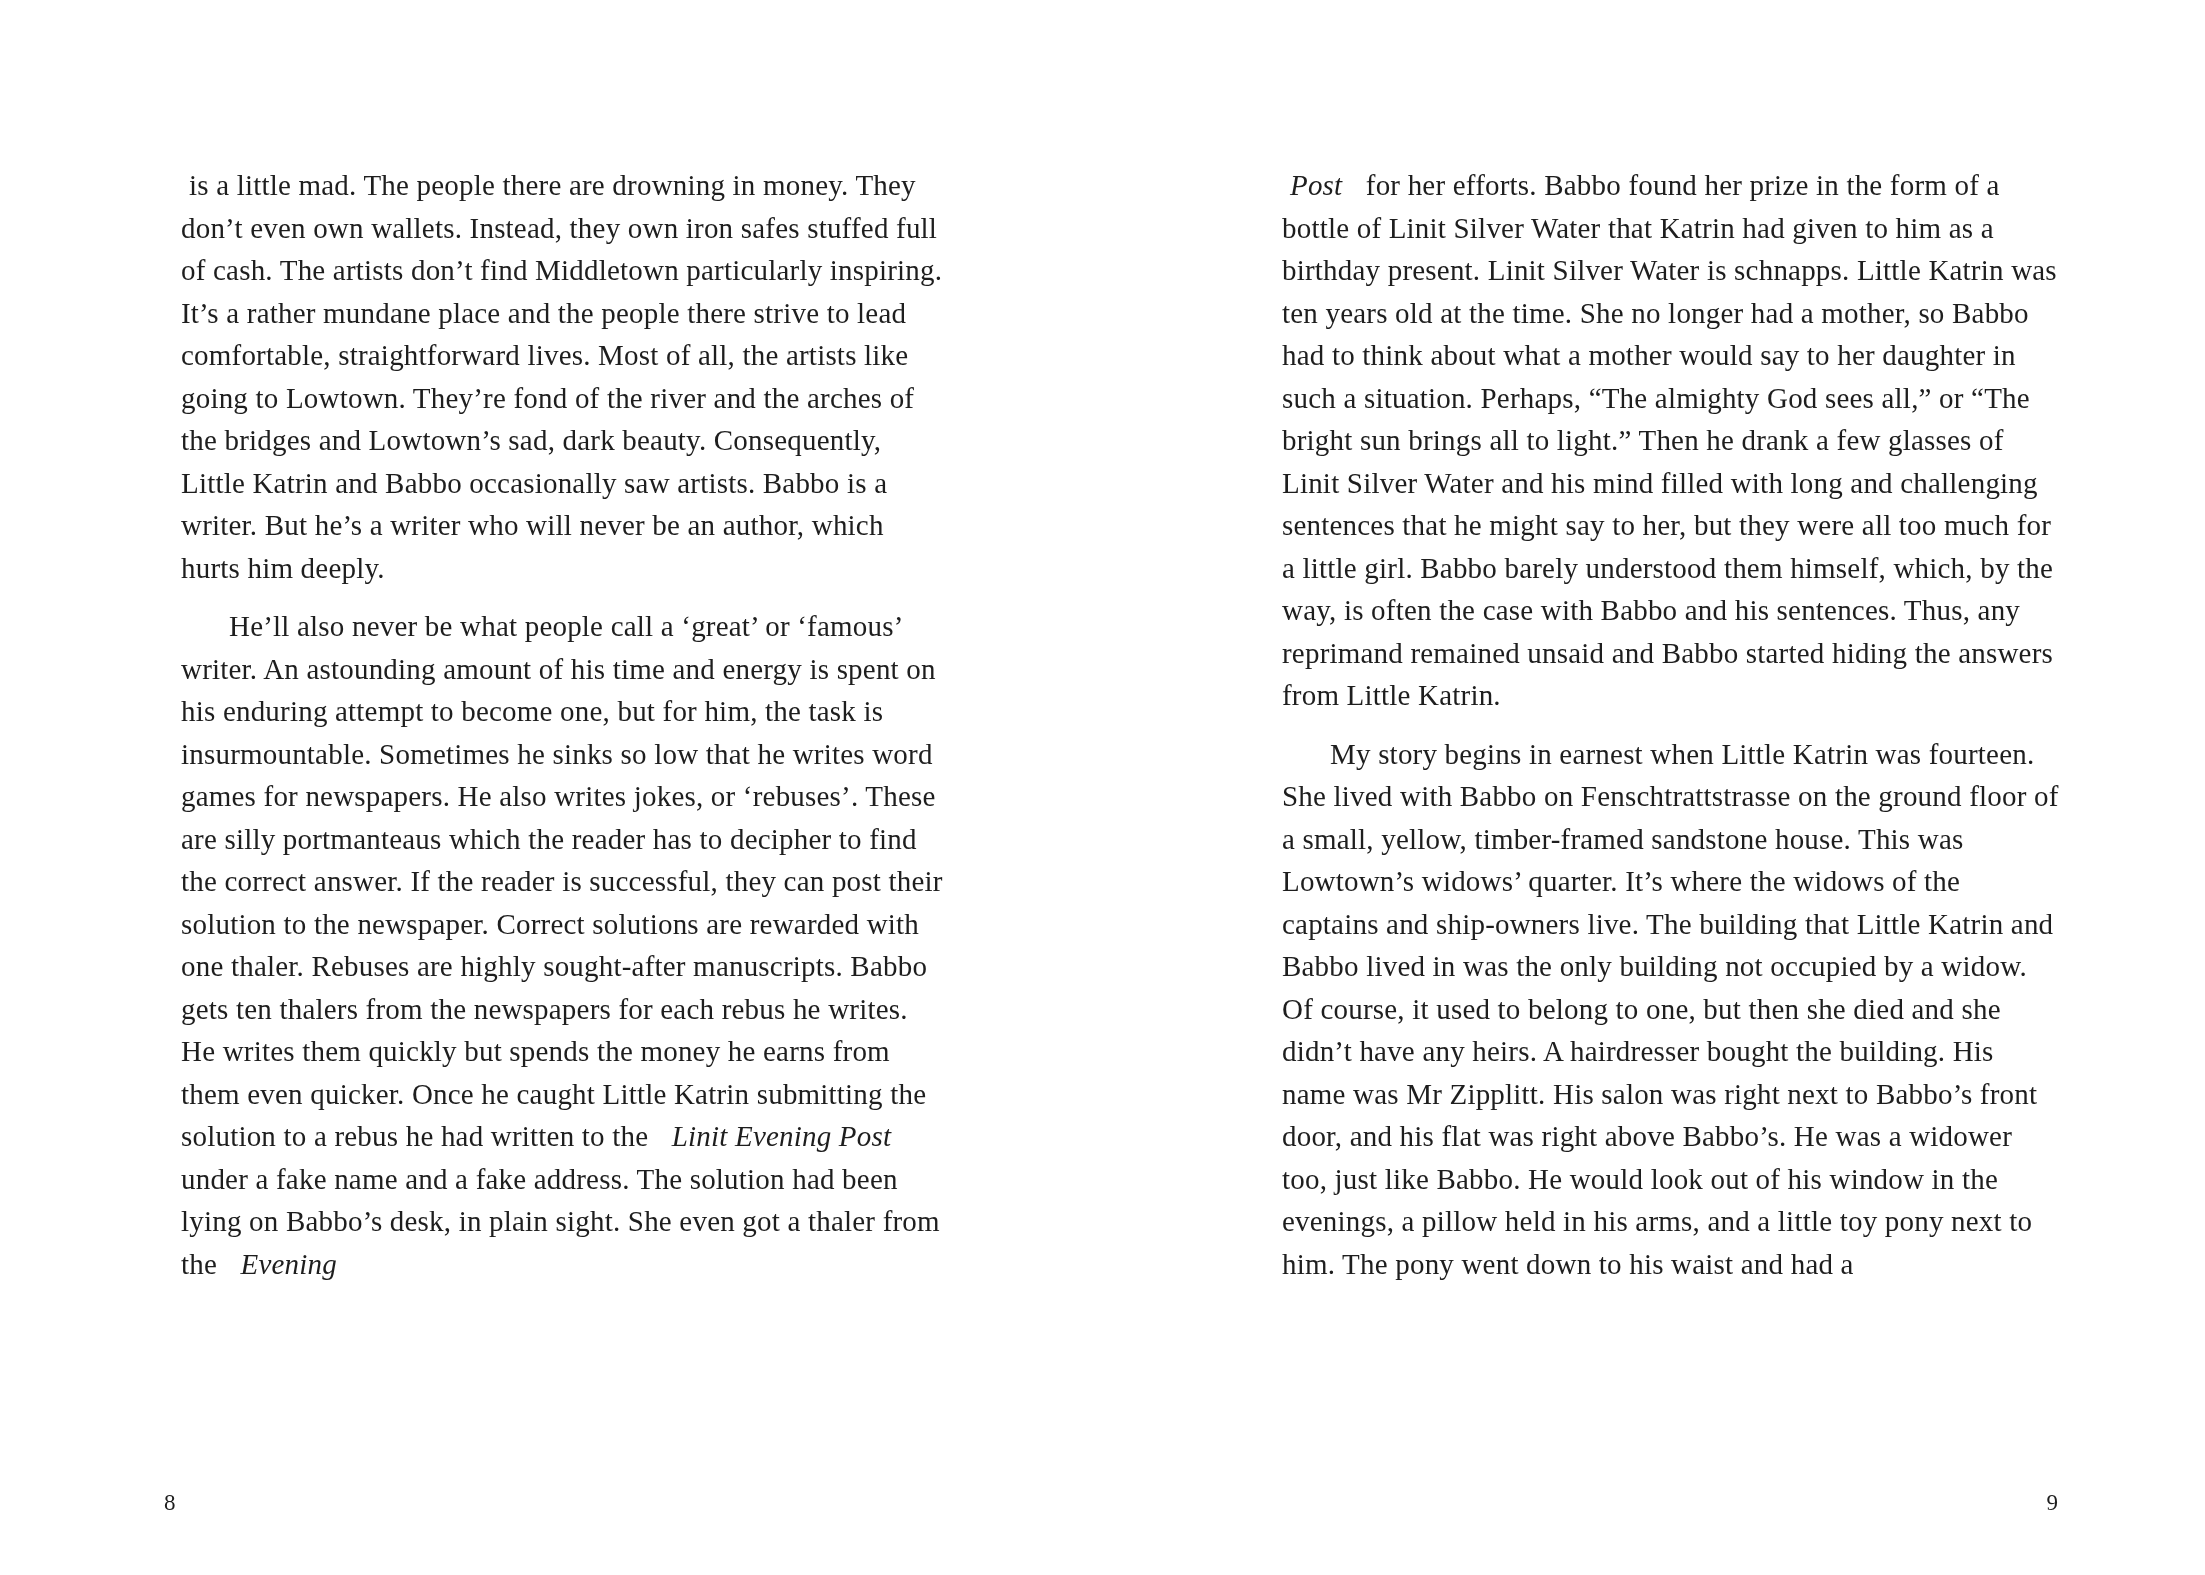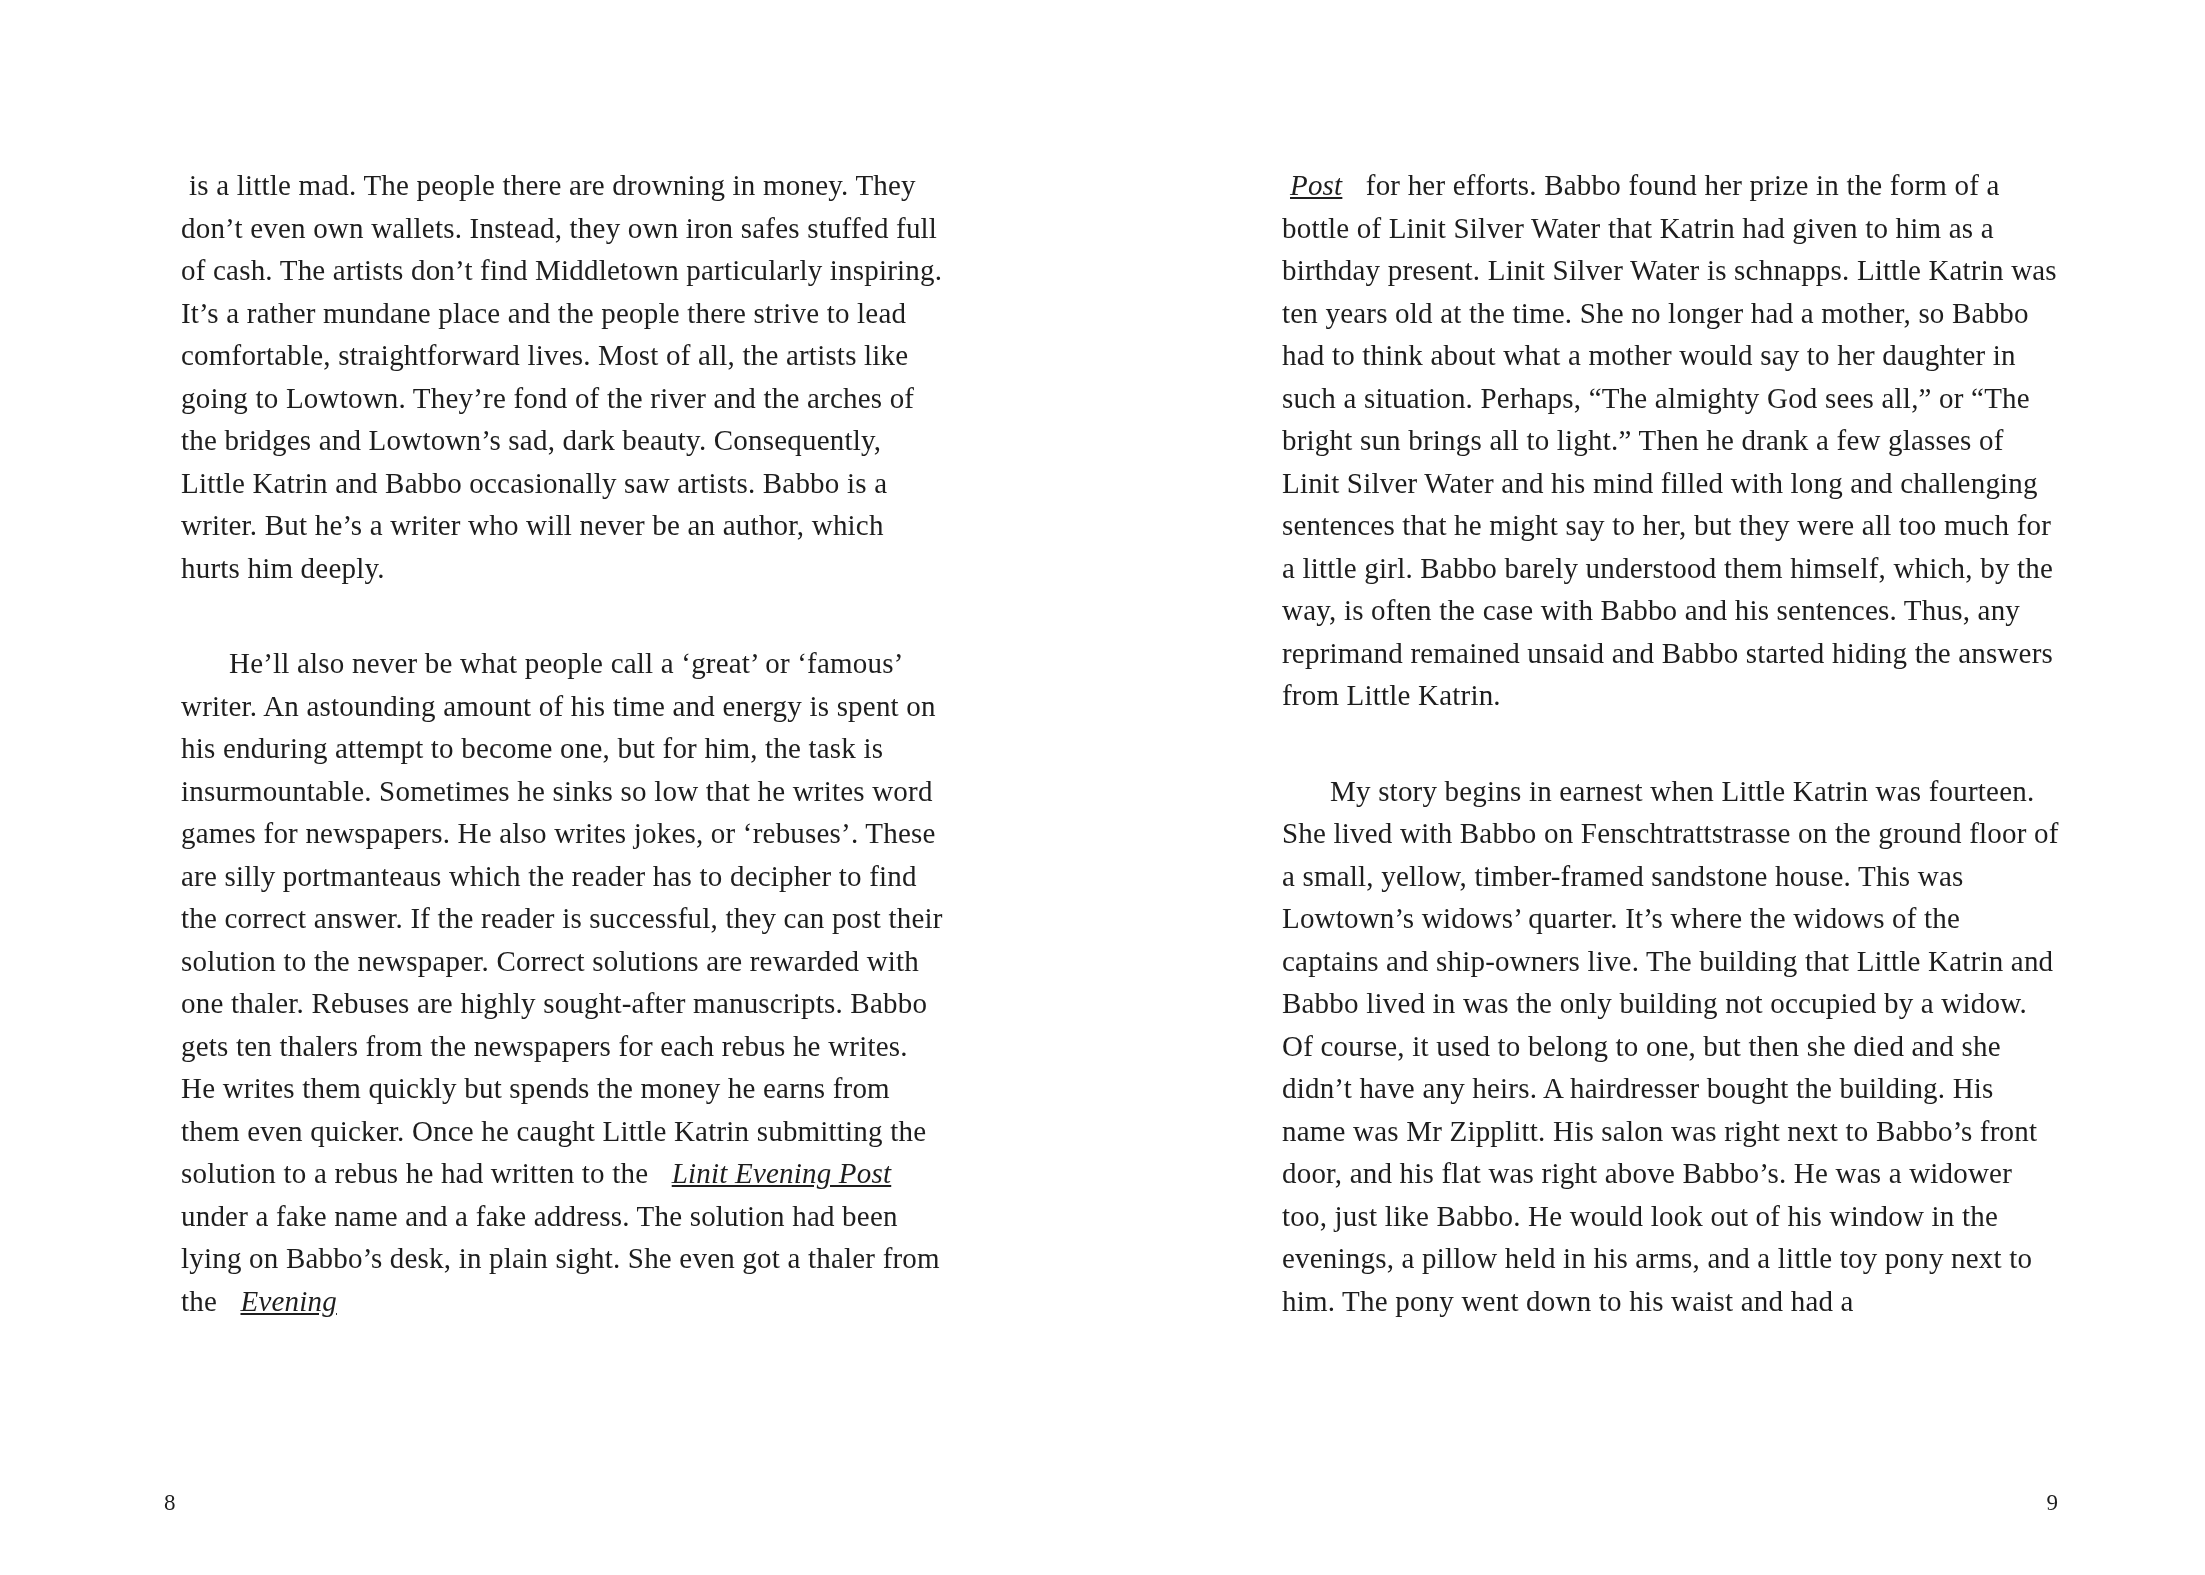--- a/index.html
+++ b/index.html
@@ -34,26 +34,24 @@
 
   .text-column.left  { left: 157px; }
   .text-column.right { left: 1258px; width: 812px; }
 
   .para {
     margin: 0;
   }
 
   .para.indented {
     text-indent: 40px;
-    margin-top: 37px;
   }
 
   .italic {
     font-style: italic;
-    text-decoration: underline;
   }
 
   .page-number {
     position: absolute;
     top: 1472px;
     font-size: 23px;
     line-height: 30px;
     color: #1e1e1e;
   }
 

